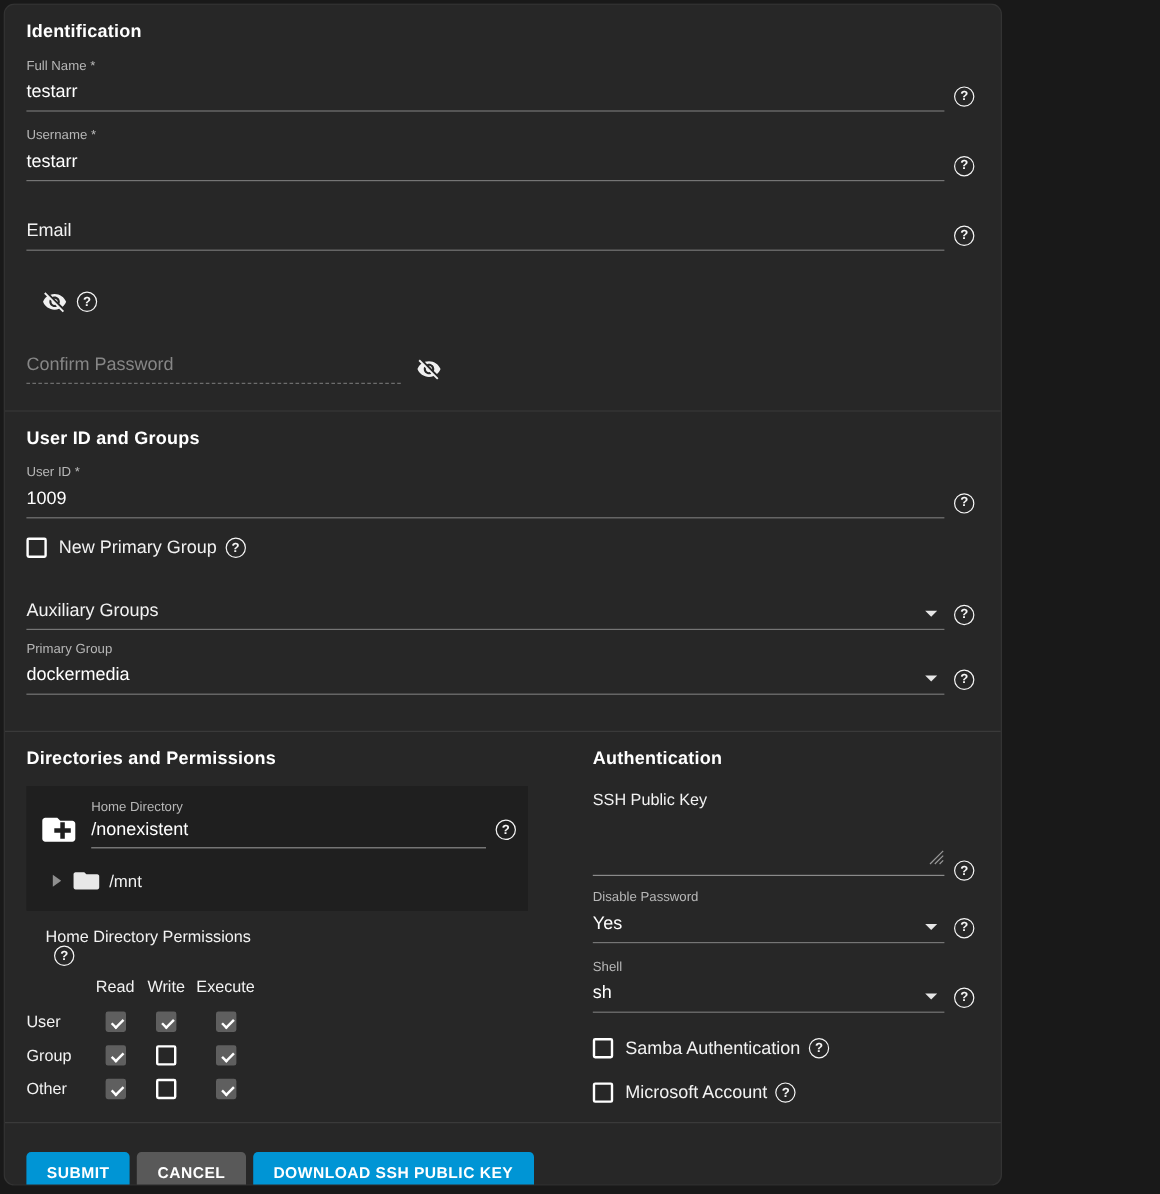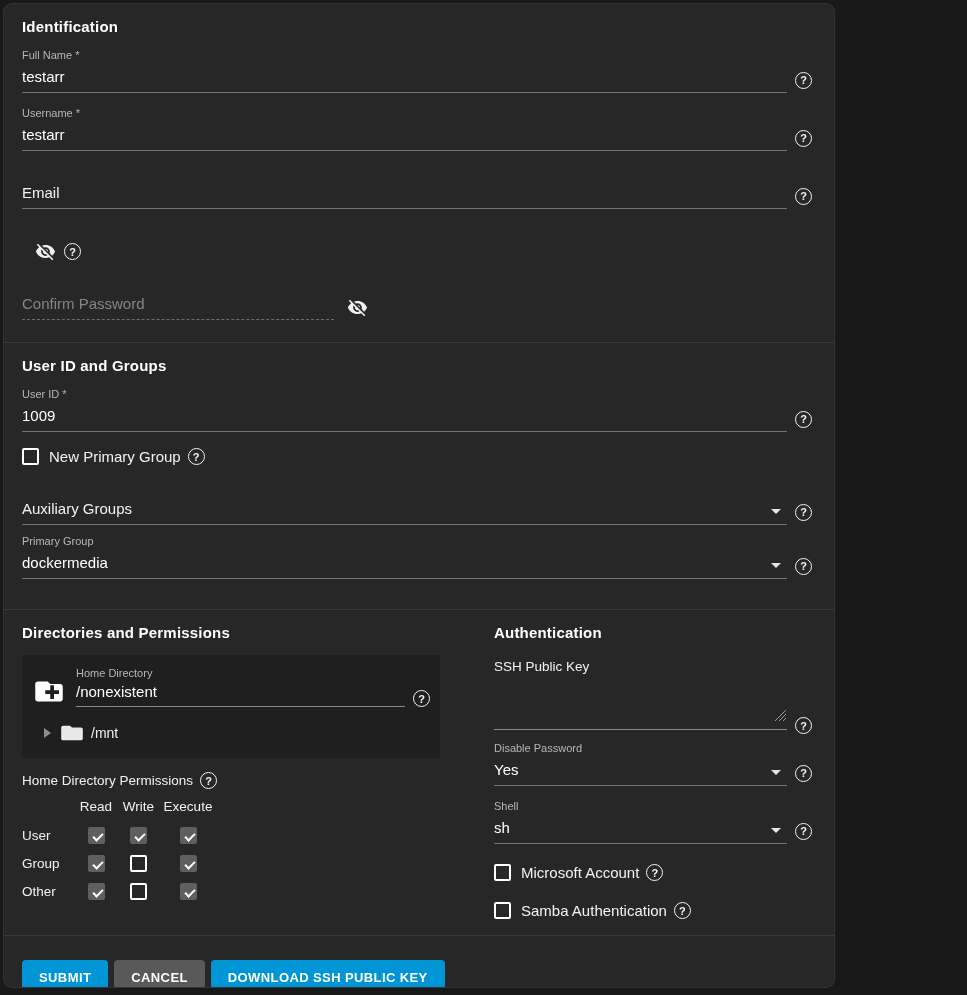--- a/index.html
+++ b/index.html
@@ -80,31 +80,31 @@
   .col-left { width: 418px; flex: 0 0 418px; }
   .col-right { flex: 1; margin-left: 38px; }
 
   
   .dir-panel { background: #1f1f1f; padding: 12px 10px 16px 12px; margin-top: 2px; }
   .dir-main { display: flex; align-items: flex-start; }
   .dir-main .folder-add { margin: 12px 2px 0 0; flex: 0 0 30px; cursor: pointer; }
   .dir-field { flex: 1; margin: 0 0 0 10px; }
   .dir-field .f-label { margin-bottom: 3px; }
   .dir-field .f-input { min-height: 22px; padding-bottom: 6px; border-bottom-color: #8a8a8a; }
-  .dir-row-help { display: flex; align-items: flex-end; }
+  .dir-row-help { display: flex; align-items: flex-start; }
   .tree-row { display: flex; align-items: center; margin: 16px 0 0 10px; cursor: pointer; }
   .tree-arrow {
     width: 0; height: 0; margin-right: 10px;
     border-top: 5px solid transparent;
     border-bottom: 5px solid transparent;
     border-left: 7px solid #8f8f8f;
   }
   .tree-label { font-size: 14px; margin-left: 8px; color: #f2f2f2; }
 
-  .perm-title-row { display: flex; align-items: center; margin: 14px 0 8px 0; }
+  .perm-title-row { display: flex; margin: 14px 0 8px 16px; flex-direction: column; }
   .perm-title { font-size: 13.5px; color: #f2f2f2; }
   .perm-grid { display: grid; grid-template-columns: 53px 42px 43px 56px; row-gap: 11px; align-items: center; margin-top: 10px; }
   .perm-grid .hdr { font-size: 13.5px; color: #f2f2f2; text-align: center; padding-bottom: 2px; }
   .perm-grid .rowname { font-size: 13.5px; color: #f2f2f2; }
   .perm-grid .cellbox { display: flex; justify-content: center; }
 
   
   .ssh-label { font-size: 13.5px; color: #f2f2f2; margin: 18px 0 0 0; }
   .ssh-row { display: flex; align-items: flex-end; }
   .ssh-area {
@@ -354,29 +354,29 @@
           <div class="f-row">
             <div class="f-input">
               <span>sh</span>
               <span class="spacer"></span>
               <span class="select-arrow"></span>
             </div>
             <span class="help"></span>
           </div>
         </div>
 
+        <div class="check-row" style="margin:21px 0 0 0;">
+          <span class="cb"></span>
+          <span class="check-label">Samba Authentication</span>
+          <span class="help inline"></span>
+        </div>
+
         <div class="check-row" style="margin:20px 0 0 0;">
           <span class="cb"></span>
           <span class="check-label">Microsoft Account</span>
-          <span class="help inline"></span>
-        </div>
-
-        <div class="check-row" style="margin:21px 0 0 0;">
-          <span class="cb"></span>
-          <span class="check-label">Samba Authentication</span>
           <span class="help inline"></span>
         </div>
       </div>
 
     </div>
   </div>
 
   <div class="footer">
     <button class="btn btn-primary">SUBMIT</button>
     <button class="btn btn-neutral">CANCEL</button>

